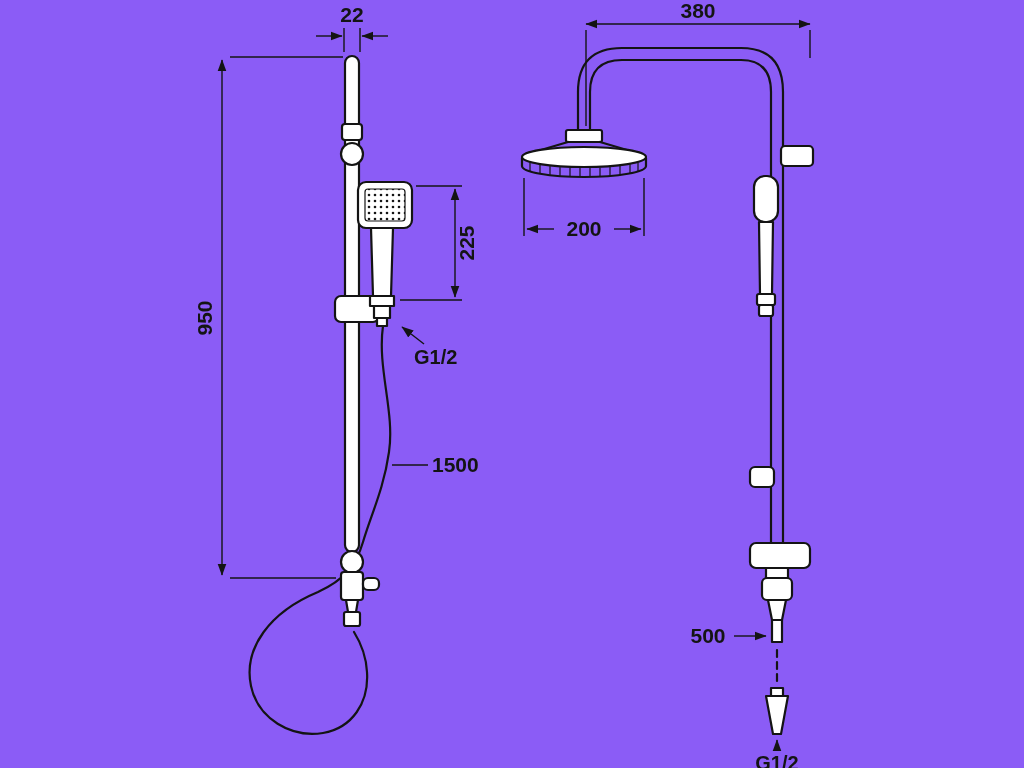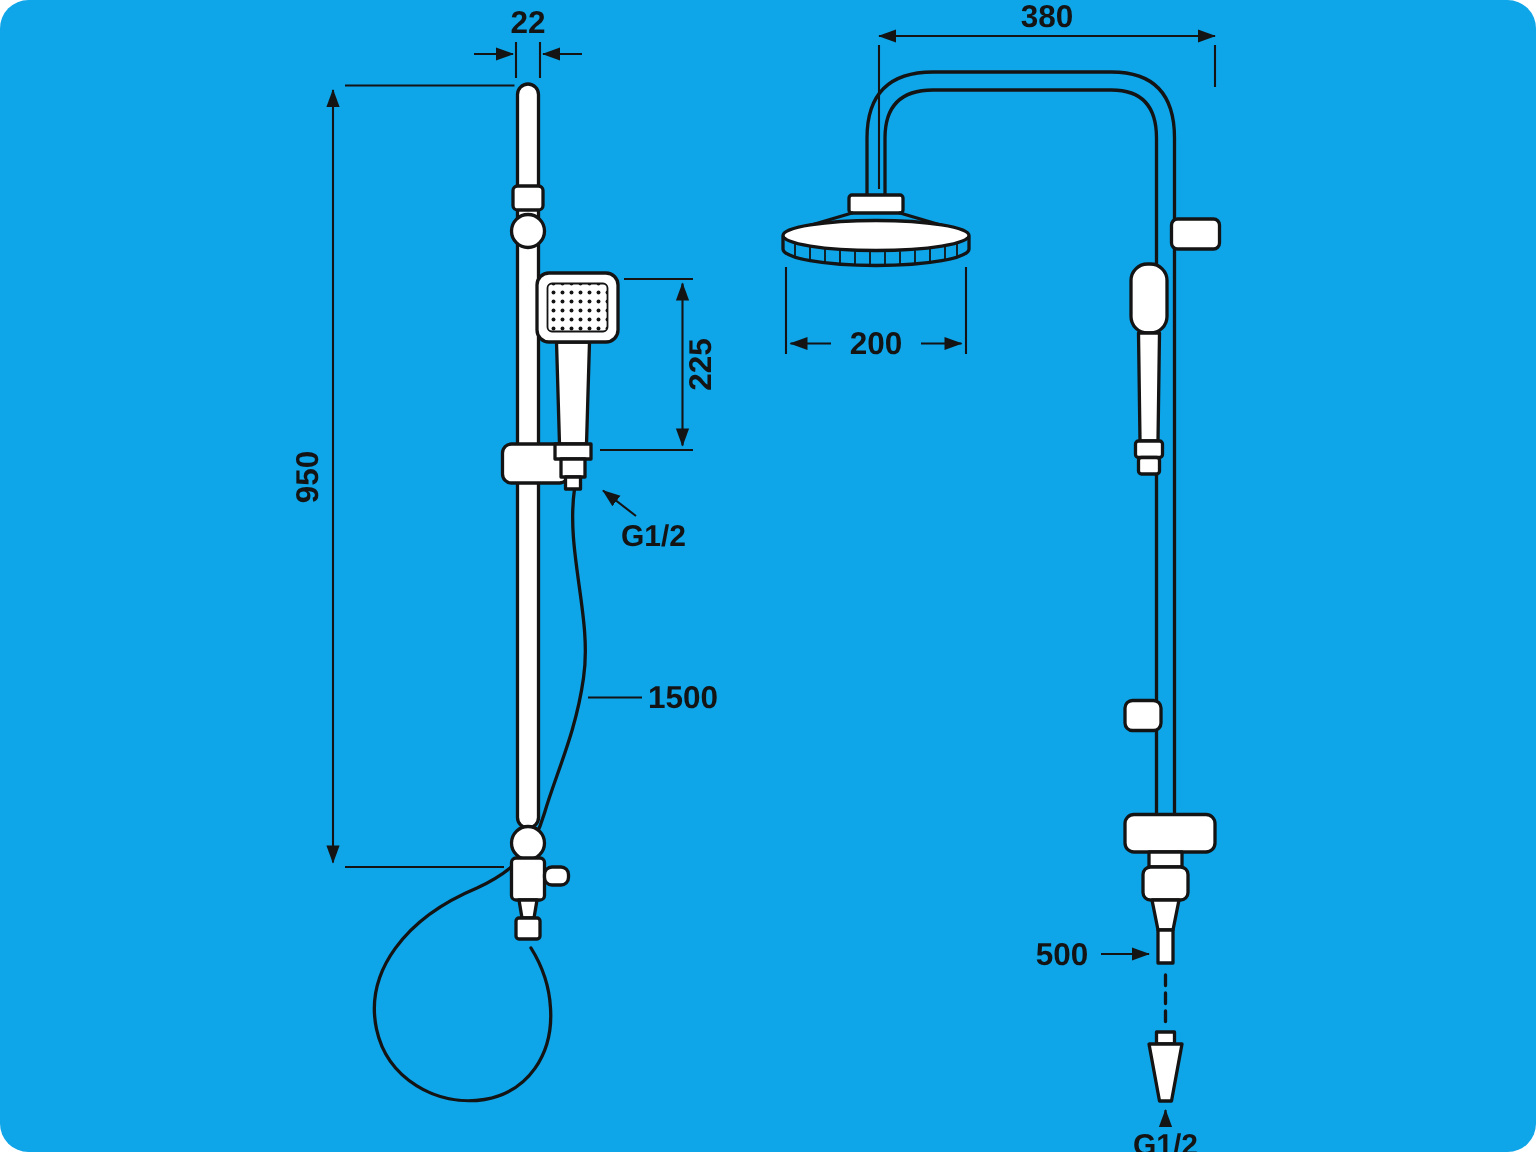--- a/index.html
+++ b/index.html
@@ -7,22 +7,21 @@
     padding: 0;
     width: 1024px;
     height: 768px;
     background: #ffffff;
     overflow: hidden;
   }
   .canvas {
     position: relative;
     width: 1024px;
     height: 768px;
-    background: #0ea5e9;
-    border-radius: 19px;
+    background: #8b5cf6;
   }
   svg { display: block; }
   .dim {
     font-family: "Liberation Sans", sans-serif;
     font-weight: bold;
     font-size: 21px;
     fill: #141414;
     stroke: none;
   }
   .dim-small {

